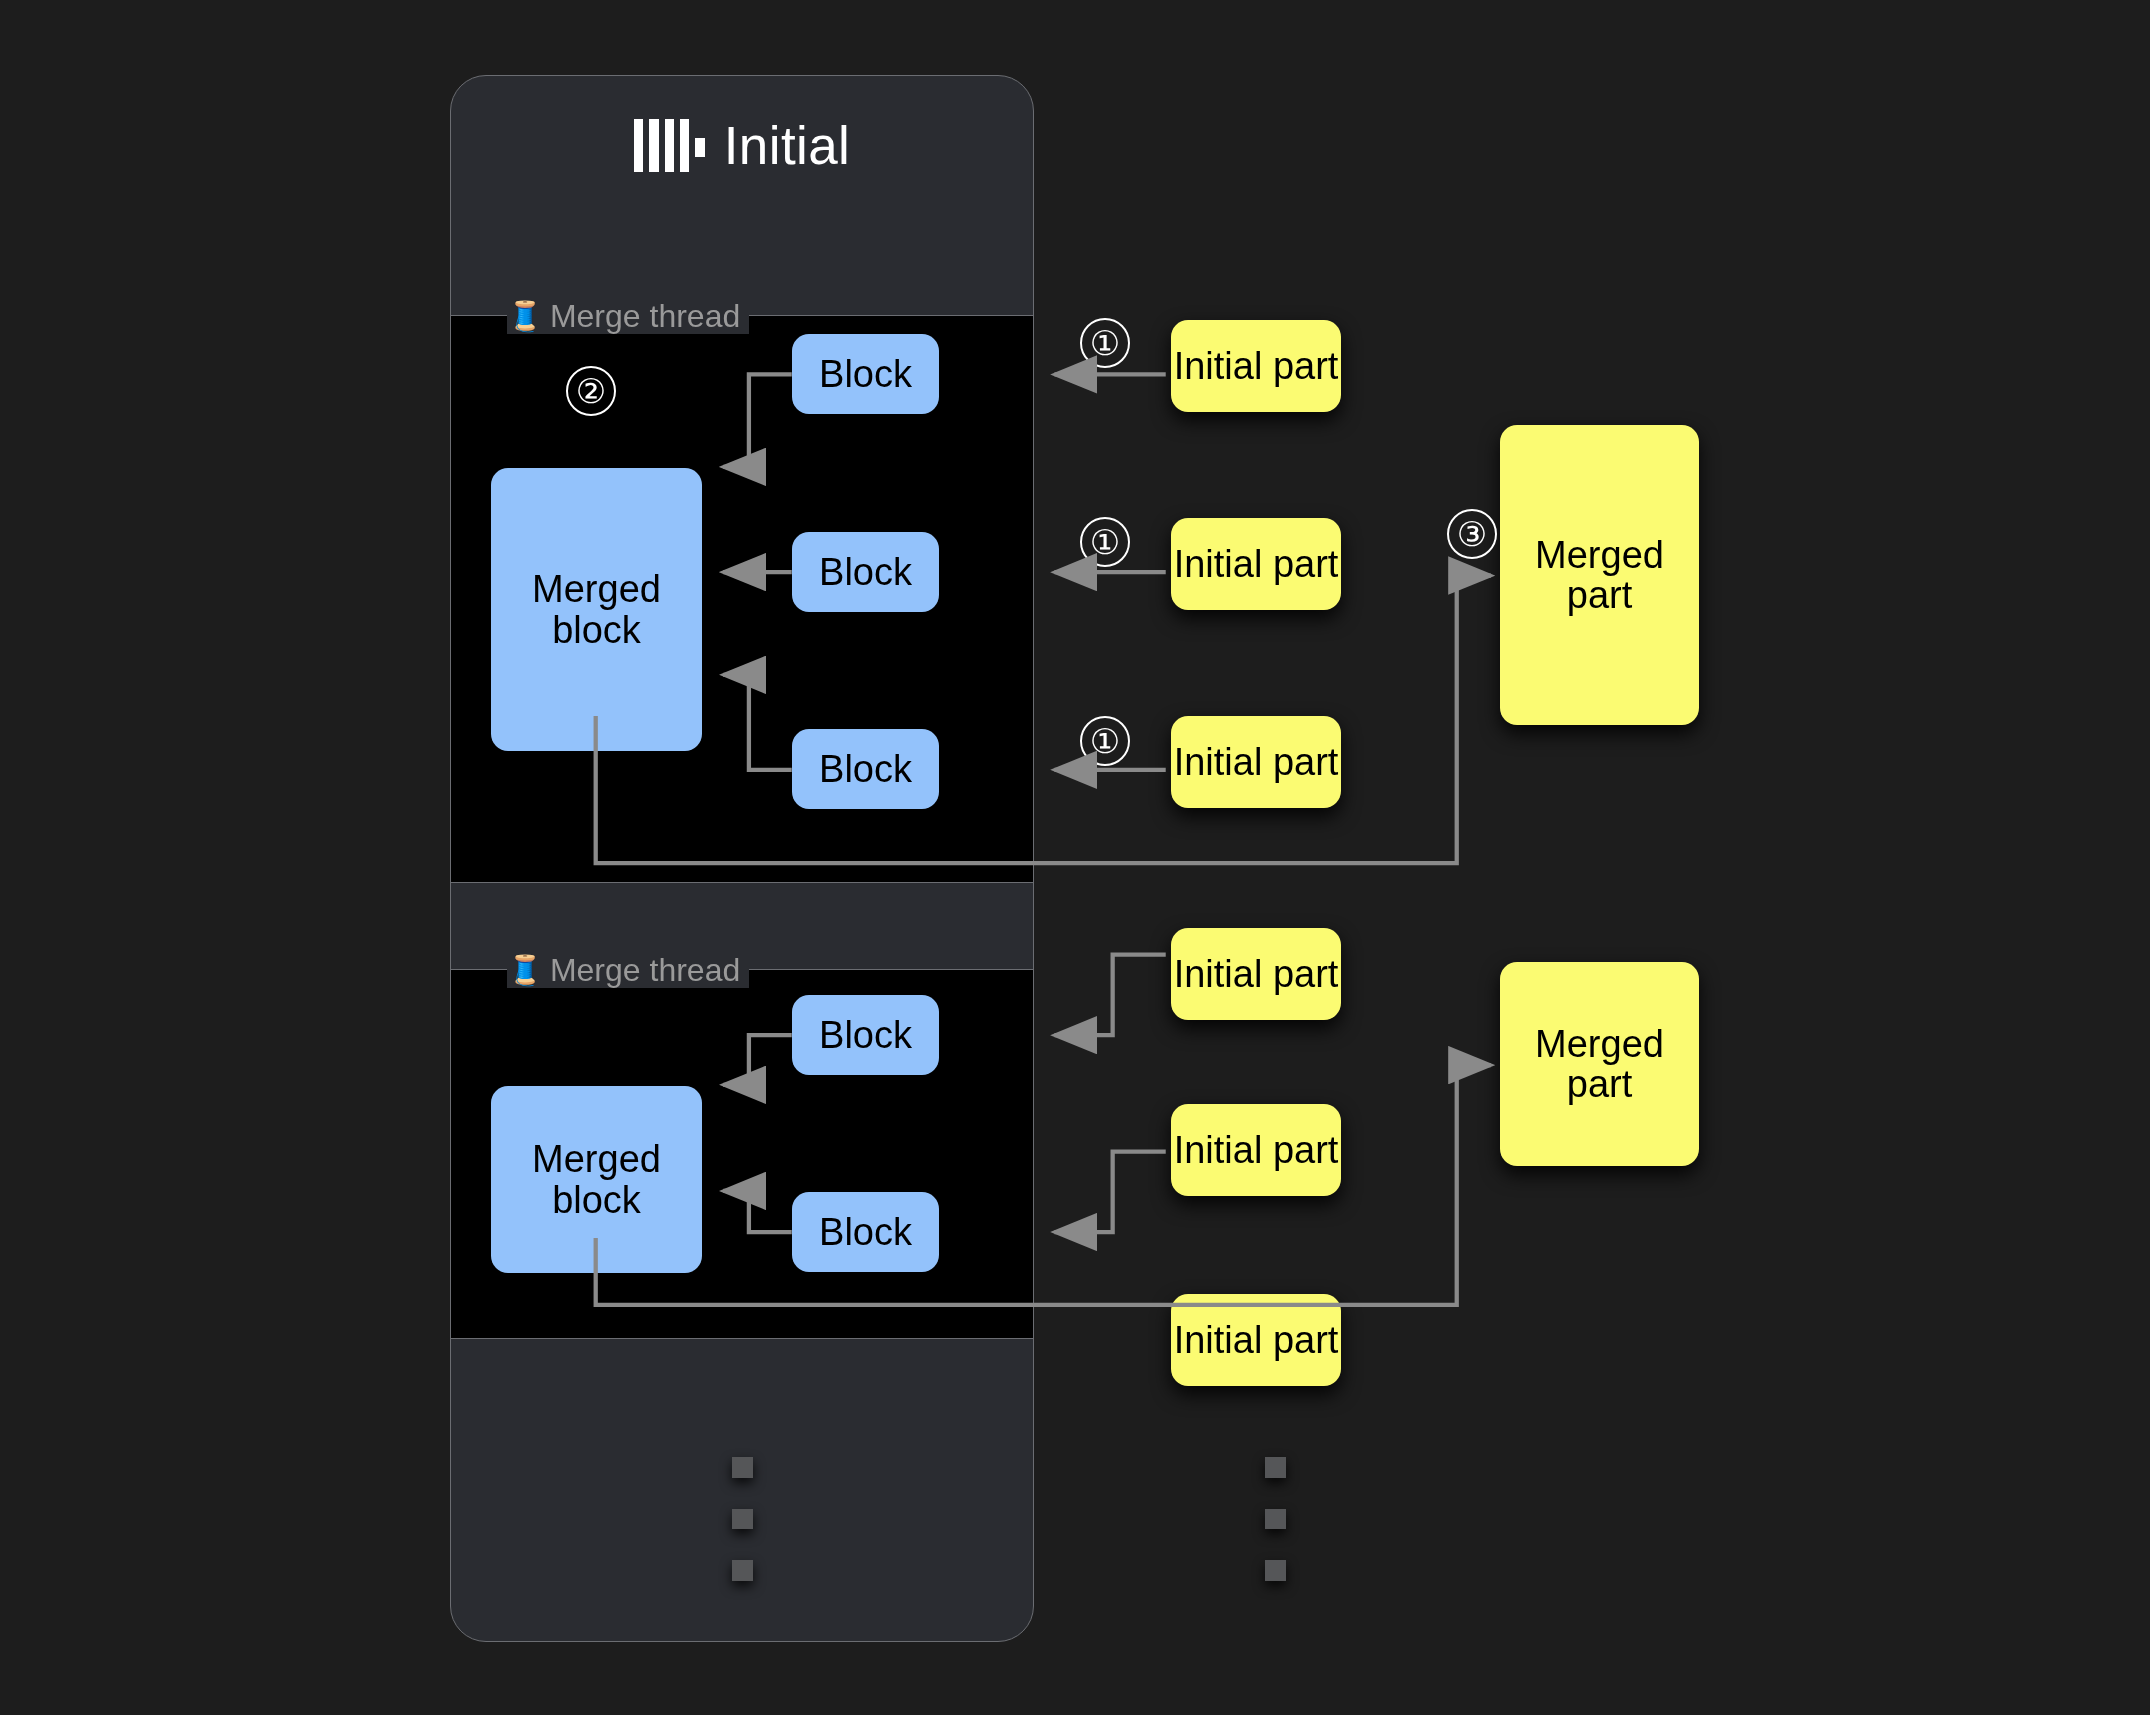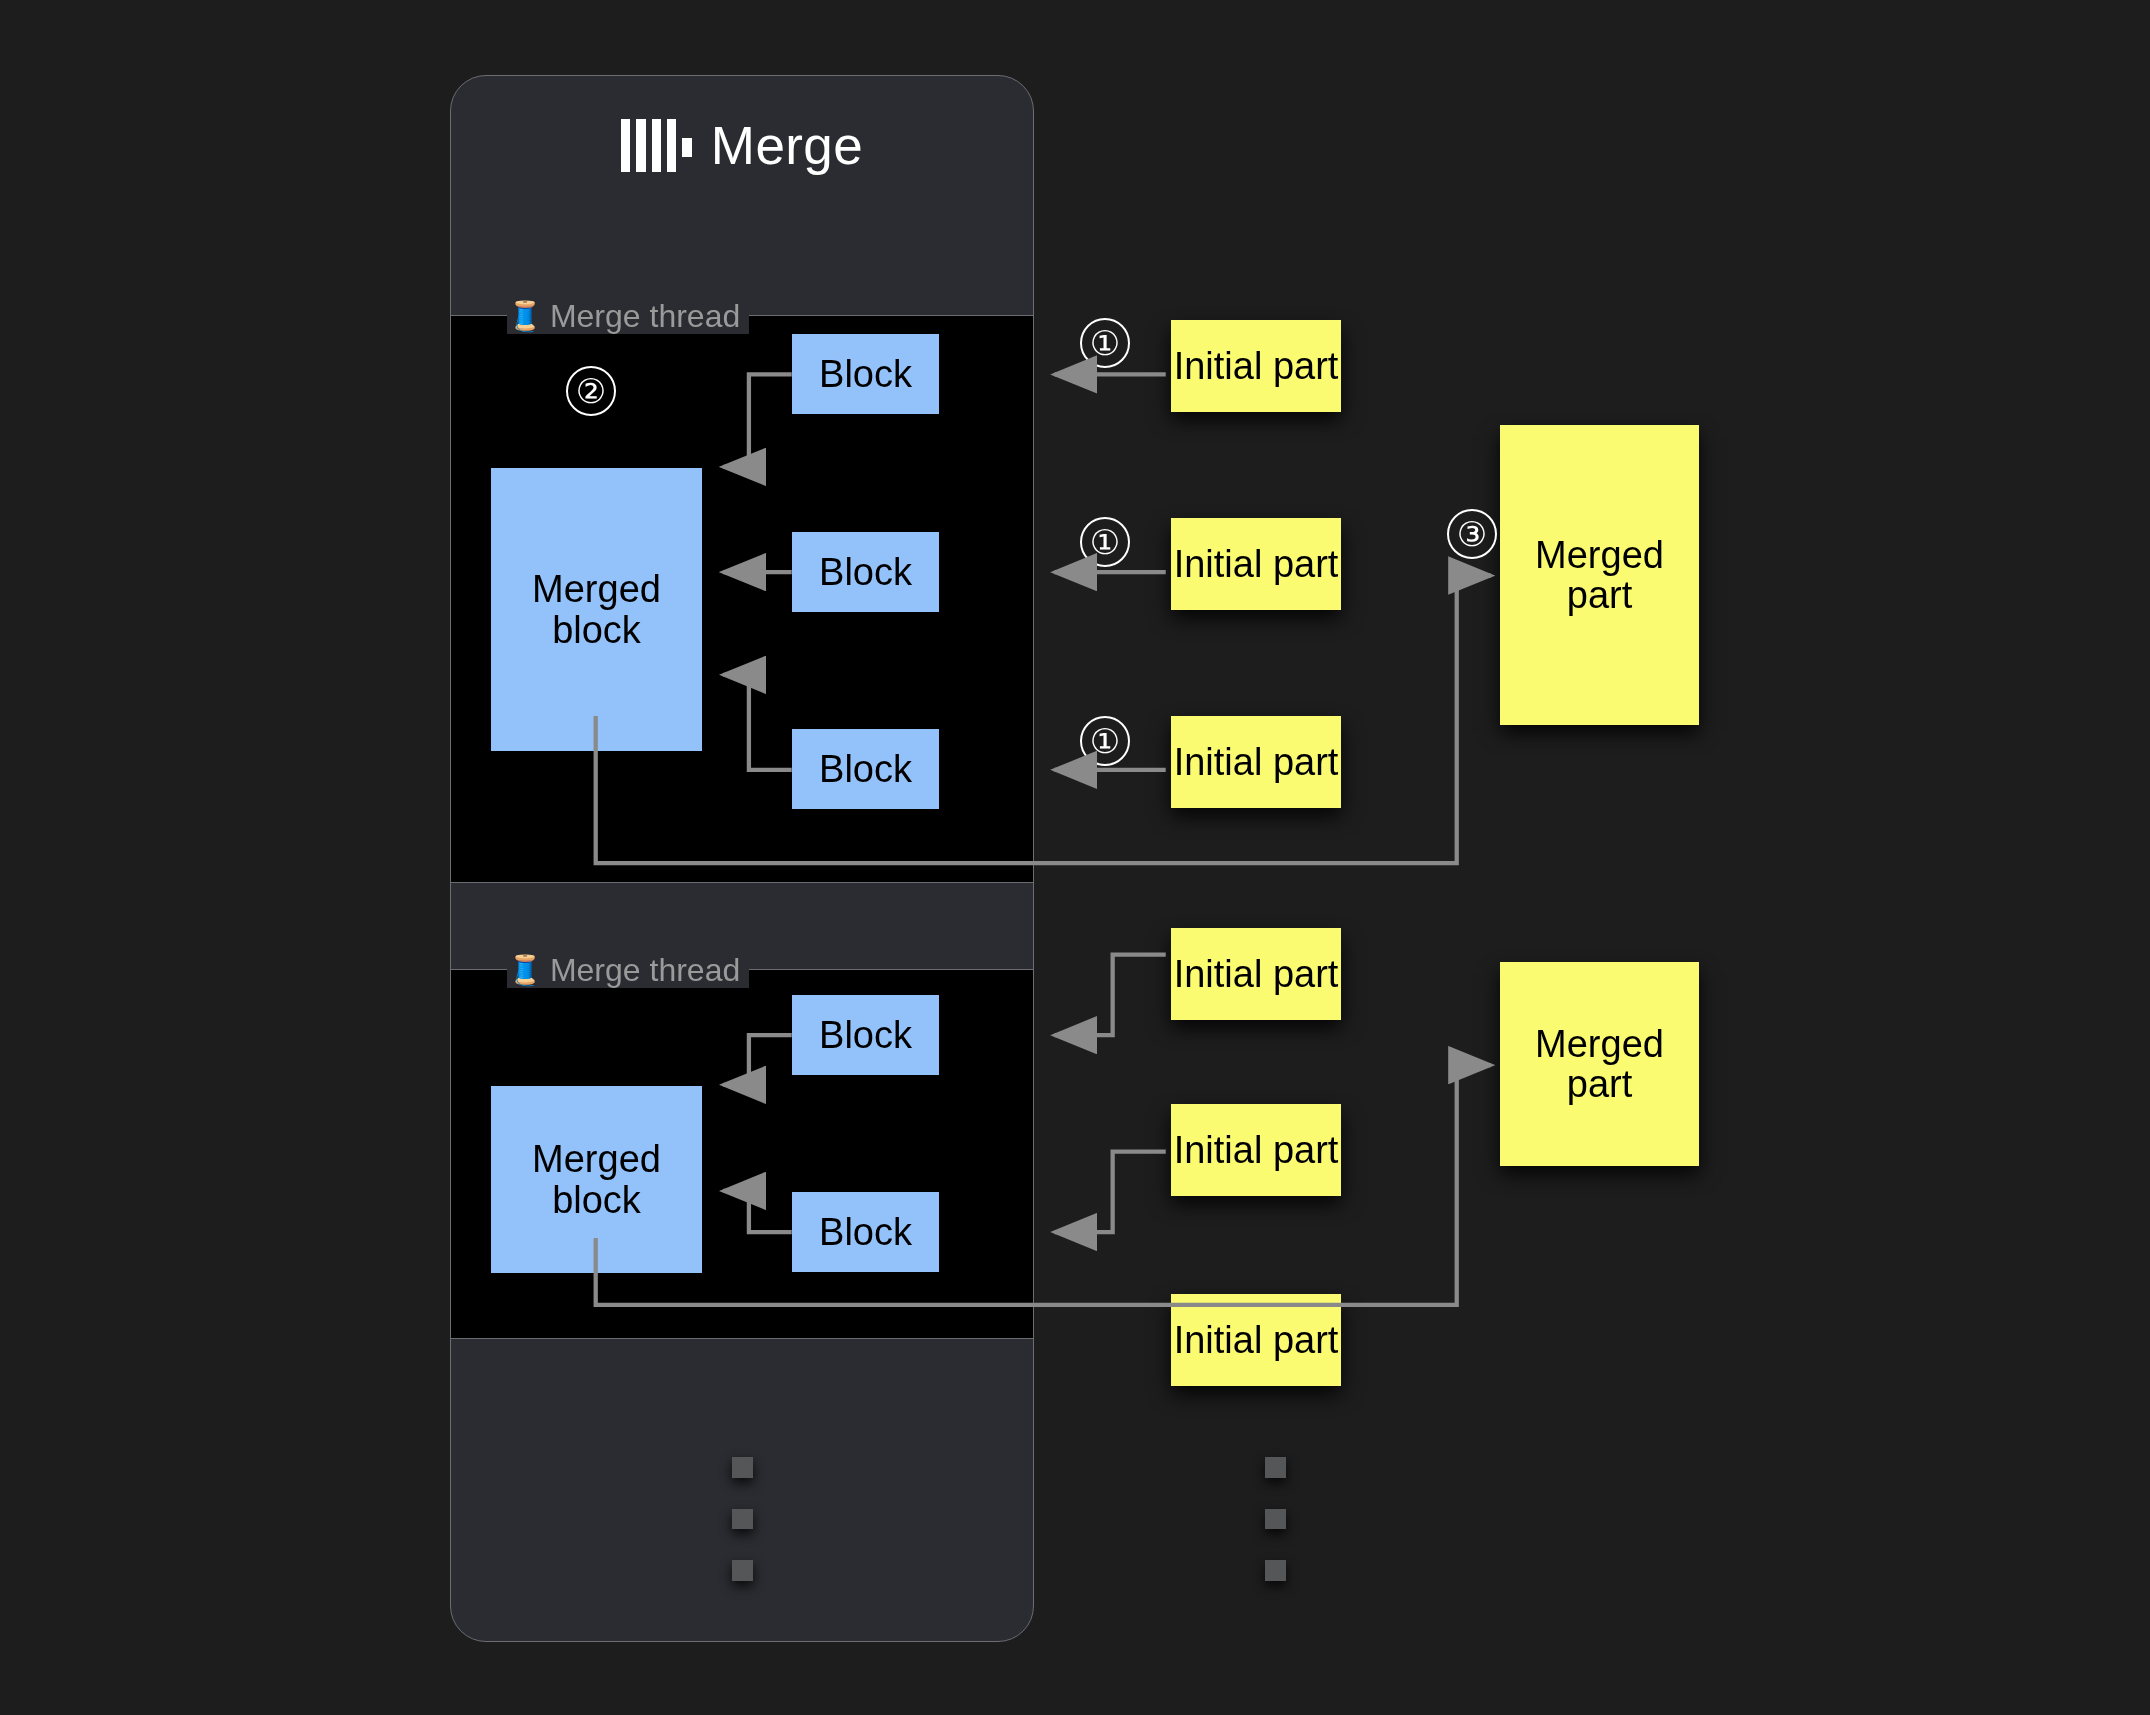--- a/index.html
+++ b/index.html
@@ -100,20 +100,21 @@
     position: absolute;
     box-sizing: border-box;
     display: flex;
     align-items: center;
     justify-content: center;
     text-align: center;
     color: #000000;
     font-size: 38px;
     line-height: 1.06;
     font-weight: 400;
+    border-radius: 17px;
   }
   .block-box {
     background: #93c2fb;
     width: 147px;
     height: 80px;
   }
   .merged-block-box {
     background: #93c2fb;
     margin-top: 40px;
   }
@@ -197,21 +198,21 @@
   <div class="server-panel"></div>
 
   <div class="server-title">
     <span class="ch-logo">
       <i></i>
         <i></i>
         <i></i>
         <i></i>
         <i class="dot"></i>
     </span>
-    <span>Merge</span>
+    <span>Initial</span>
   </div>
 
   <div class="merge-thread" id="merge-thread-1"></div>
   <div class="mt-label" id="mt-label-1">
     <span class="spool-icon">🧵</span>
     <span>Merge thread</span>
   </div>
 
   <div class="circle-num" id="num-2">②</div>
 

